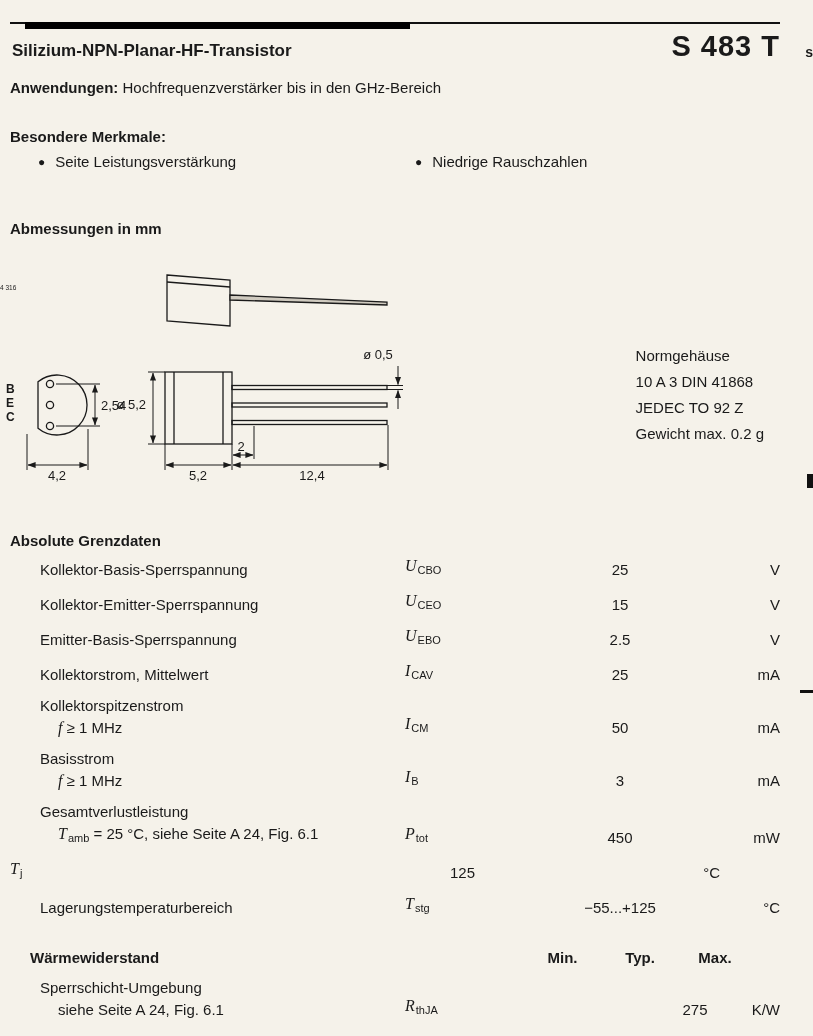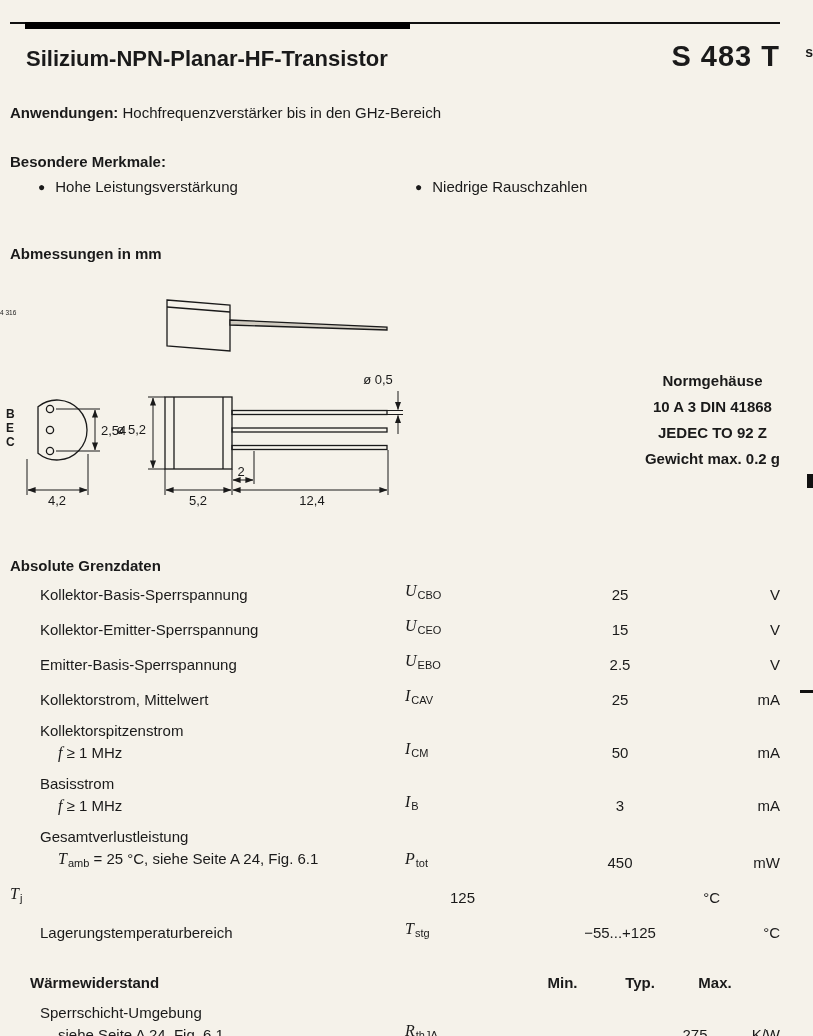--- a/index.html
+++ b/index.html
@@ -15,37 +15,37 @@
 
   
   .top-bar   { position:absolute; left:25px; top:0; width:385px; height:7px; background:#000; }
   .edge-s    { position:absolute; right:0; top:22px; font-size:14px; font-weight:bold; }
   .edge-mark1{ position:absolute; right:0; top:452px; width:6px; height:14px; background:#111; }
   .edge-mark2{ position:absolute; right:0; top:668px; width:13px; height:3px; background:#111; }
 
   .rule { margin-top:22px; border-top:2px solid #111; height:0; }
 
   .header { display:flex; justify-content:space-between; align-items:baseline; margin-top:6px; }
-  .title  { font-size:22px; font-weight:bold; margin:16px; }
+  .title  { font-size:17px; font-weight:bold; margin:2px; }
   .part   { font-size:29px; font-weight:bold; letter-spacing:1px; }
 
   .apps { margin:16px 0 0 0; }
   .apps b { font-weight:bold; }
 
   .feat-label { margin-top:32px; font-weight:bold; }
   .features { display:flex; margin-top:8px; }
   .feature  { display:flex; align-items:center; }
   .feature .bullet { font-size:12px; margin-right:10px; }
   .feature.first { margin-left:28px; width:377px; }
 
   .dims-heading { margin-top:50px; font-weight:bold; }
 
   .drawing-block { position:relative; height:275px; }
   .drawing { position:absolute; left:-10px; top:25px; }
-  .pkg-info { position:absolute; right:0; top:106px; text-align:center; line-height:26px;font-weight:bold; }
+  .pkg-info { position:absolute; right:16px; top:106px; text-align:left; line-height:26px; }
 
   .section-heading { margin-top:20px; font-weight:bold; }
 
   .table { margin-top:6px; }
   .trow  {
     display:grid;
     grid-template-columns:395px 115px 200px 1fr;
     align-items:end;
     line-height:22px;
     margin-bottom:9px;
@@ -92,21 +92,21 @@
 
   <p class="apps">
     <b>Anwendungen:</b>
     <span>Hochfrequenzverstärker bis in den GHz-Bereich</span>
   </p>
 
   <div class="feat-label">Besondere Merkmale:</div>
   <div class="features">
     <div class="feature first">
       <span class="bullet">●</span>
-      <span>Hohe Leistungsverstärkung</span>
+      <span>Seite Leistungsverstärkung</span>
     </div>
     <div class="feature">
       <span class="bullet">●</span>
       <span>Niedrige Rauschzahlen</span>
     </div>
   </div>
 
   <div class="dims-heading">Abmessungen in mm</div>
 
   <div class="drawing-block">

